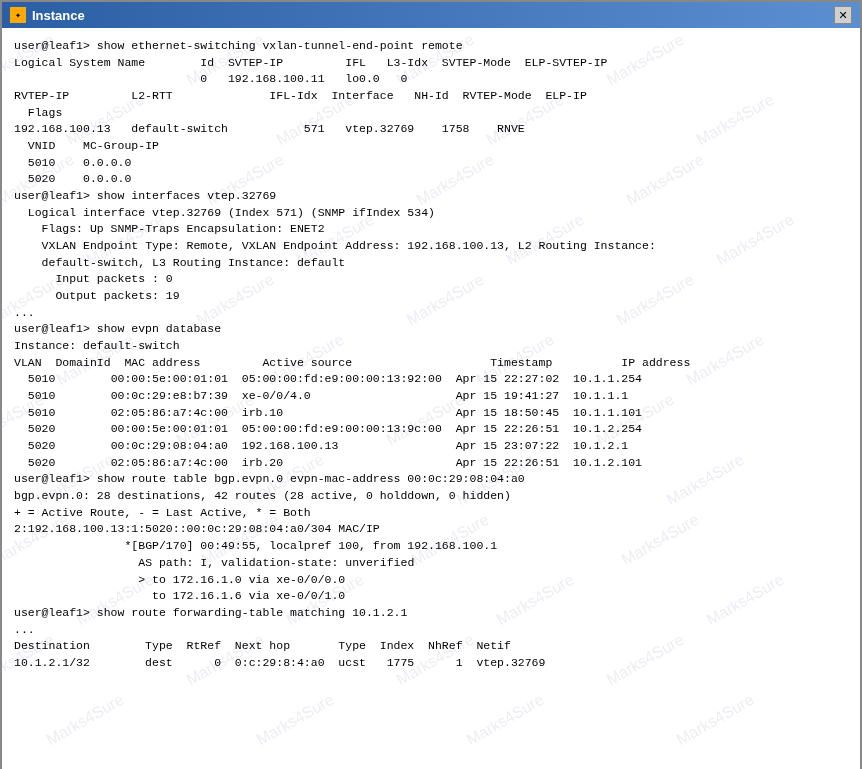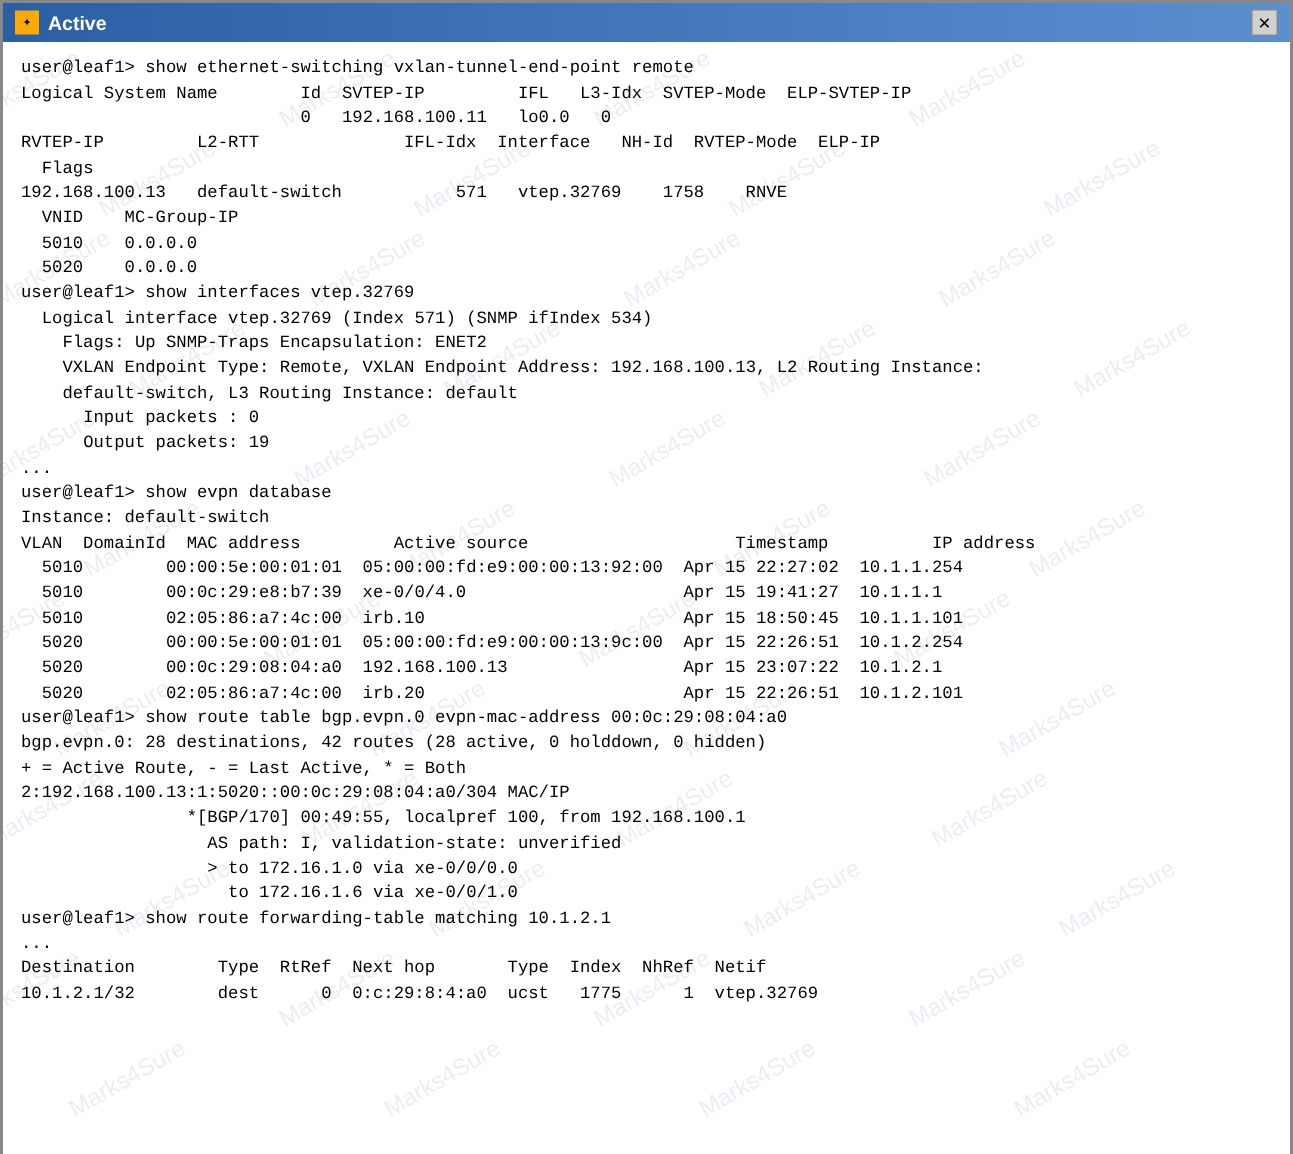--- a/index.html
+++ b/index.html
@@ -98,21 +98,21 @@
       line-height: 1.45;
     }
   </style>
 </head>
 <body>
 
 <div class="window">
   <div class="title-bar">
     <div class="title-bar-left">
       <div class="title-icon">✦</div>
-      <span class="title-text">Active</span>
+      <span class="title-text">Instance</span>
     </div>
     <div class="close-btn">✕</div>
   </div>
   <div class="terminal">
     <div class="watermark">
 
       <span class="wm-text" style="top:20px;left:-30px">Marks4Sure</span>
       <span class="wm-text" style="top:20px;left:180px">Marks4Sure</span>
       <span class="wm-text" style="top:20px;left:390px">Marks4Sure</span>
       <span class="wm-text" style="top:20px;left:600px">Marks4Sure</span>

